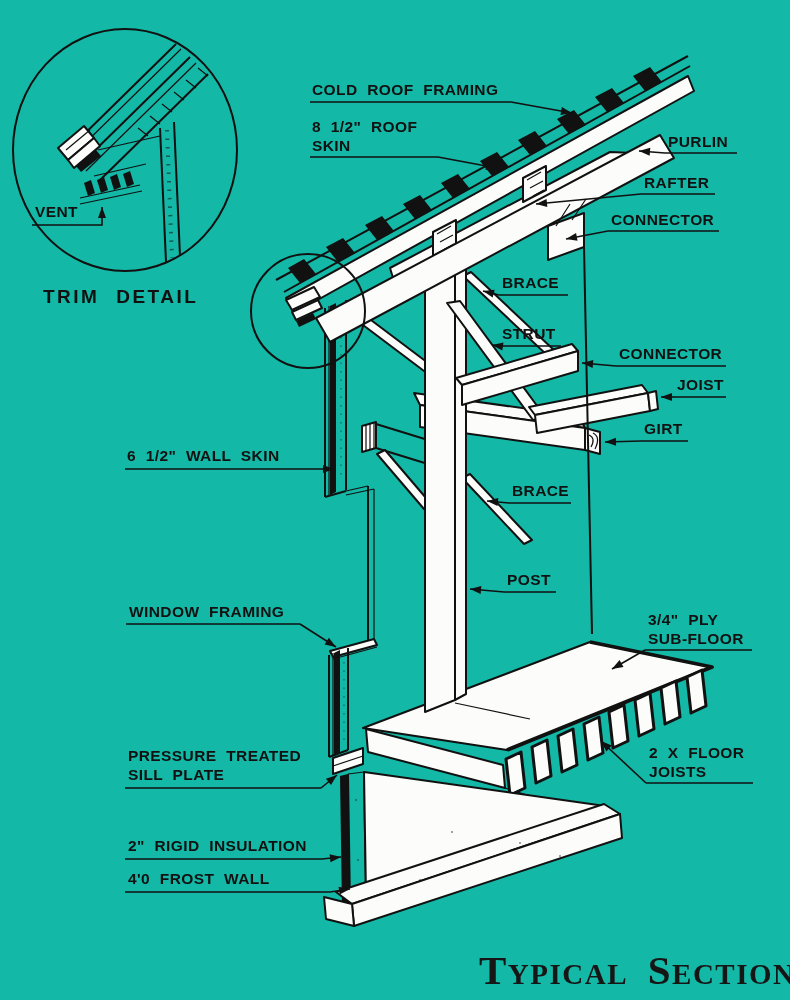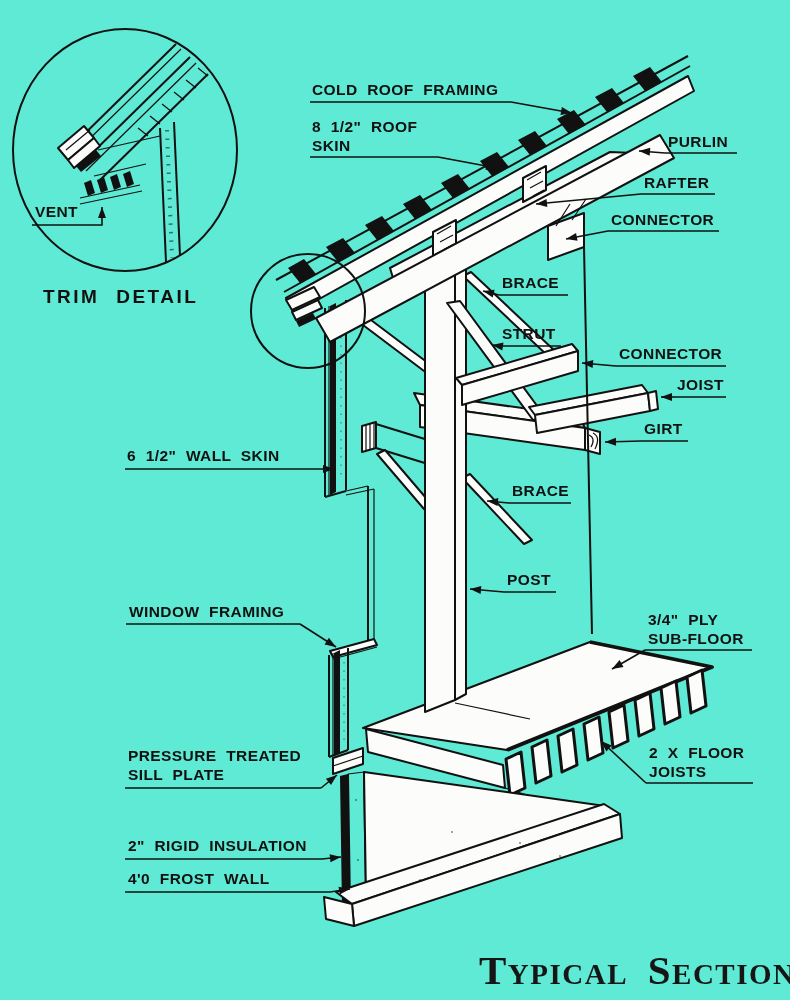--- a/index.html
+++ b/index.html
@@ -1,16 +1,16 @@
 <!DOCTYPE html>
 <html><head>
 <meta charset="utf-8">
 <style>
   html,body{margin:0;padding:0;background:#e8e8e4;}
-  #page{position:relative;width:790px;height:1000px;margin:0 auto;background:#5eead4;overflow:hidden;
+  #page{position:relative;width:790px;height:1000px;margin:0 auto;background:#14b8a6;overflow:hidden;
         font-family:"Liberation Sans",sans-serif;}
   svg{display:block}
   .ln{stroke:#111;fill:none;stroke-width:2;stroke-linejoin:round;stroke-linecap:butt}
   .thin{stroke-width:1.2}
   .thick{stroke-width:3.8}
   .w{fill:#fcfcfa;stroke:#111;stroke-width:2;stroke-linejoin:round}
   .w3{fill:#fcfcfa;stroke:#111;stroke-width:3;stroke-linejoin:round}
   .blk{fill:#111;stroke:none}
   .dash{stroke:#111;stroke-width:1;stroke-dasharray:1.5,7;opacity:.55;fill:none}
   .lbl{font:bold 15.5px "Liberation Sans",sans-serif;letter-spacing:.4px;word-spacing:5px;fill:#111}

